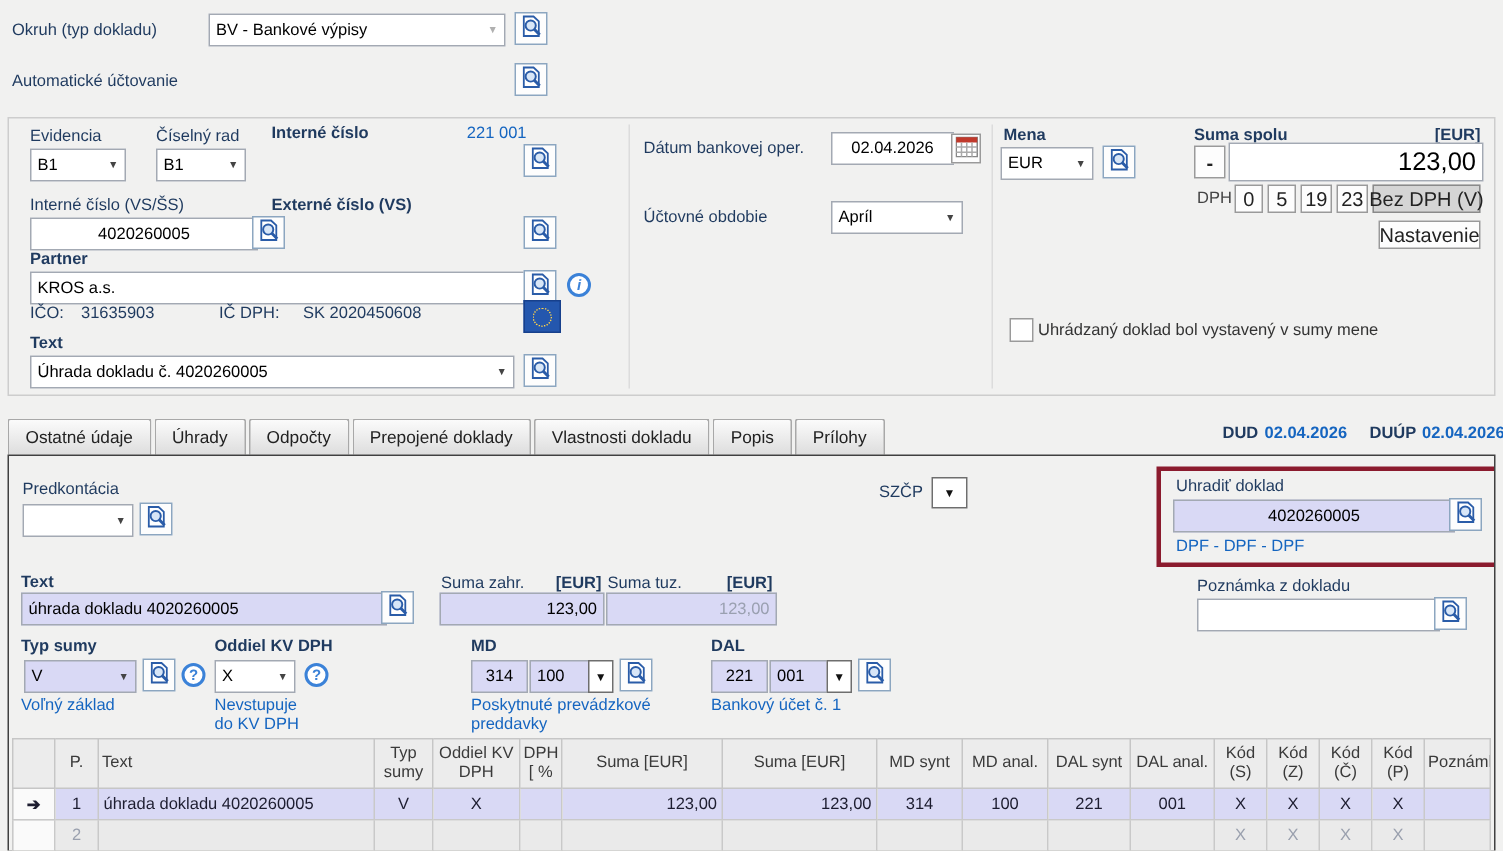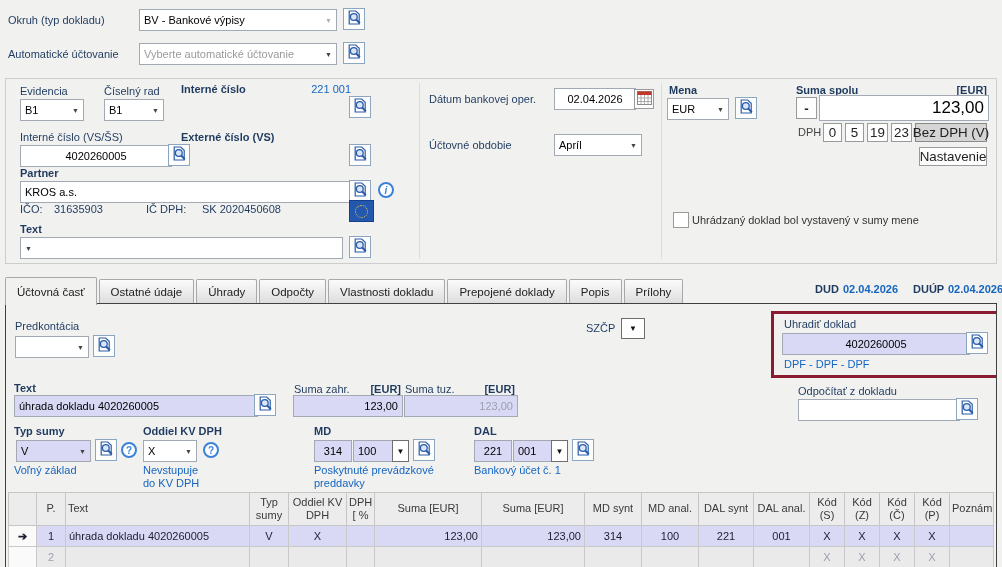--- a/index.html
+++ b/index.html
@@ -58,24 +58,20 @@
   </div>
   <button class="abs lupa" style="left:343px;top:8px">
     <span><svg width="15" height="15" viewBox="0 0 15 15">
           <path d="M2.2 1h6.5l3.5 3.2V14H2.2z" fill="#fff" stroke="#2a5ca8" stroke-width="1.2"></path>
           <circle cx="6.8" cy="7" r="3.4" fill="#d8e6f7" stroke="#2a5ca8" stroke-width="1.3"></circle>
           <line x1="9.2" y1="9.5" x2="12.8" y2="13.2" stroke="#2a5ca8" stroke-width="2"></line>
         </svg></span>
   </button>
 
   <span class="abs lbl" style="left:8px;top:48px">Automatické účtovanie</span>
-  <div class="abs combo" style="left:139px;top:43px;width:196px">
-    <span class="val ph">Vyberte automatické účtovanie</span>
-    <span class="arr">▼</span>
-  </div>
   <button class="abs lupa" style="left:343px;top:42px">
     <span><svg width="15" height="15" viewBox="0 0 15 15">
           <path d="M2.2 1h6.5l3.5 3.2V14H2.2z" fill="#fff" stroke="#2a5ca8" stroke-width="1.2"></path>
           <circle cx="6.8" cy="7" r="3.4" fill="#d8e6f7" stroke="#2a5ca8" stroke-width="1.3"></circle>
           <line x1="9.2" y1="9.5" x2="12.8" y2="13.2" stroke="#2a5ca8" stroke-width="2"></line>
         </svg></span>
   </button>
 
   <div class="abs groupbox" style="left:5px;top:78px;width:990px;height:184px">
     <div class="abs vsep" style="left:413px;top:4px;height:176px"></div>
@@ -138,20 +134,21 @@
     <span class="abs lbl" style="left:14px;top:124px">IČO:</span>
     <span class="abs lbl" style="left:48px;top:124px">31635903</span>
     <span class="abs lbl" style="left:140px;top:124px">IČ DPH:</span>
     <span class="abs lbl" style="left:196px;top:124px">SK 2020450608</span>
     <div class="abs euflag" style="left:343px;top:121px">
         <span class="stars"></span>
       </div>
 
     <span class="abs lbl b" style="left:14px;top:144px">Text</span>
     <div class="abs combo" style="left:14px;top:158px;width:321px">
+      <span class="val">Úhrada dokladu č. 4020260005</span>
       <span class="arr">▼</span>
     </div>
     <button class="abs lupa" style="left:343px;top:157px">
       <span><svg width="15" height="15" viewBox="0 0 15 15">
             <path d="M2.2 1h6.5l3.5 3.2V14H2.2z" fill="#fff" stroke="#2a5ca8" stroke-width="1.2"></path>
             <circle cx="6.8" cy="7" r="3.4" fill="#d8e6f7" stroke="#2a5ca8" stroke-width="1.3"></circle>
             <line x1="9.2" y1="9.5" x2="12.8" y2="13.2" stroke="#2a5ca8" stroke-width="2"></line>
           </svg></span>
     </button>
 
@@ -203,26 +200,25 @@
     <button class="abs btn" style="left:885px;top:44px;width:21px;height:19px">23</button>
     <button class="abs btn pressed" style="left:909px;top:44px;width:72px;height:19px">Bez DPH (V)</button>
 
     <button class="abs btn" style="left:913px;top:68px;width:68px;height:19px">Nastavenie</button>
 
     <span class="abs chk" style="left:667px;top:133px"></span>
     <span class="abs" style="left:686px;top:135px;color:#333;white-space:nowrap">Uhrádzaný doklad bol vystavený v sumy mene</span>
   </div>
 
   <div class="tabbar">
-    <div class="tab active">Účtovná časť</div>
     <div class="tab">Ostatné údaje</div>
     <div class="tab">Úhrady</div>
     <div class="tab">Odpočty</div>
+    <div class="tab">Prepojené doklady</div>
     <div class="tab">Vlastnosti dokladu</div>
-    <div class="tab">Prepojené doklady</div>
     <div class="tab">Popis</div>
     <div class="tab">Prílohy</div>
   </div>
   <span class="abs lbl b" style="left:815px;top:283px">DUD</span>
   <span class="abs blue" style="left:843px;top:283px;font-weight:bold">02.04.2026</span>
   <span class="abs lbl b" style="left:913px;top:283px">DUÚP</span>
   <span class="abs blue" style="left:948px;top:283px;font-weight:bold">02.04.2026</span>
 
   <div class="panel">
 
@@ -276,21 +272,21 @@
     <div class="abs field rt lav" style="left:287px;top:91px;width:100px">
         <span>123,00</span>
       </div>
 
     <span class="abs lbl" style="left:399px;top:79px">Suma tuz.</span>
     <span class="abs lbl b" style="left:455px;top:79px;width:54px;text-align:right">[EUR]</span>
     <div class="abs field rt lav dimtext" style="left:398px;top:91px;width:104px">
         <span>123,00</span>
       </div>
 
-    <span class="abs lbl" style="left:792px;top:81px">Odpočítať z dokladu</span>
+    <span class="abs lbl" style="left:792px;top:81px">Poznámka z dokladu</span>
     <div class="abs field" style="left:792px;top:95px;width:152px">
         <span></span>
       </div>
     <button class="abs lupa" style="left:950px;top:94px">
       <span><svg width="15" height="15" viewBox="0 0 15 15">
             <path d="M2.2 1h6.5l3.5 3.2V14H2.2z" fill="#fff" stroke="#2a5ca8" stroke-width="1.2"></path>
             <circle cx="6.8" cy="7" r="3.4" fill="#d8e6f7" stroke="#2a5ca8" stroke-width="1.3"></circle>
             <line x1="9.2" y1="9.5" x2="12.8" y2="13.2" stroke="#2a5ca8" stroke-width="2"></line>
           </svg></span>
     </button>

